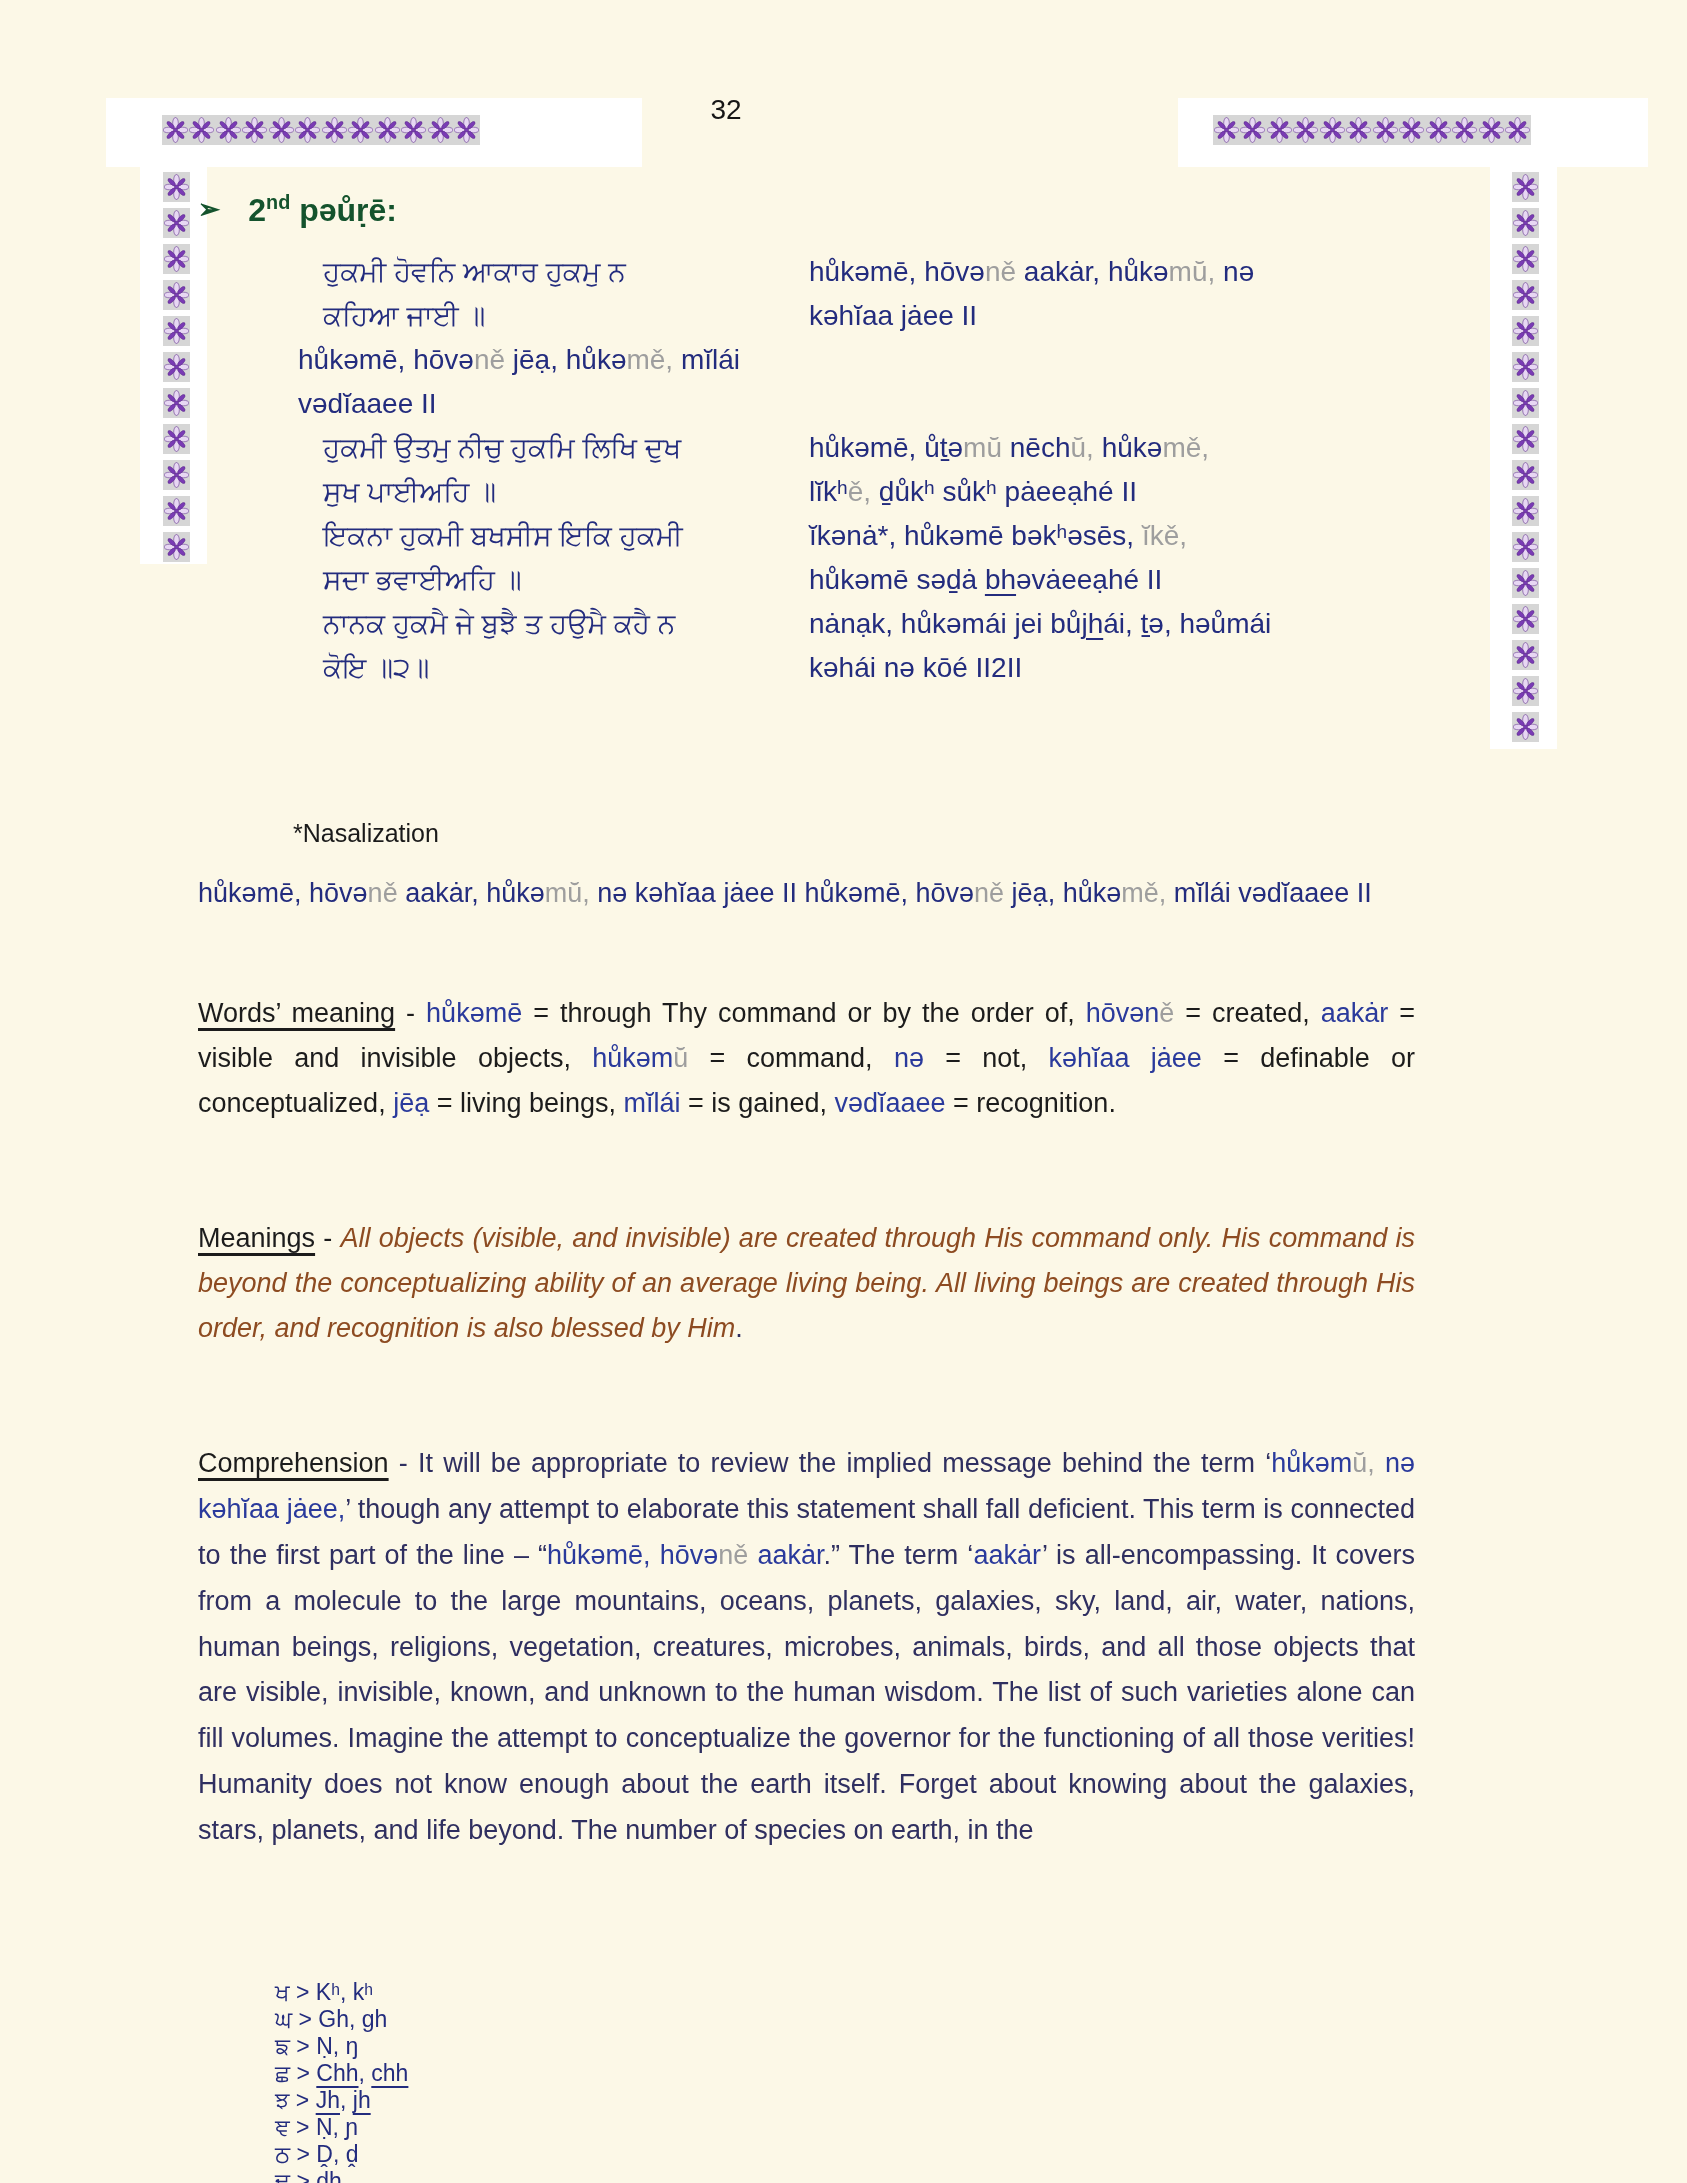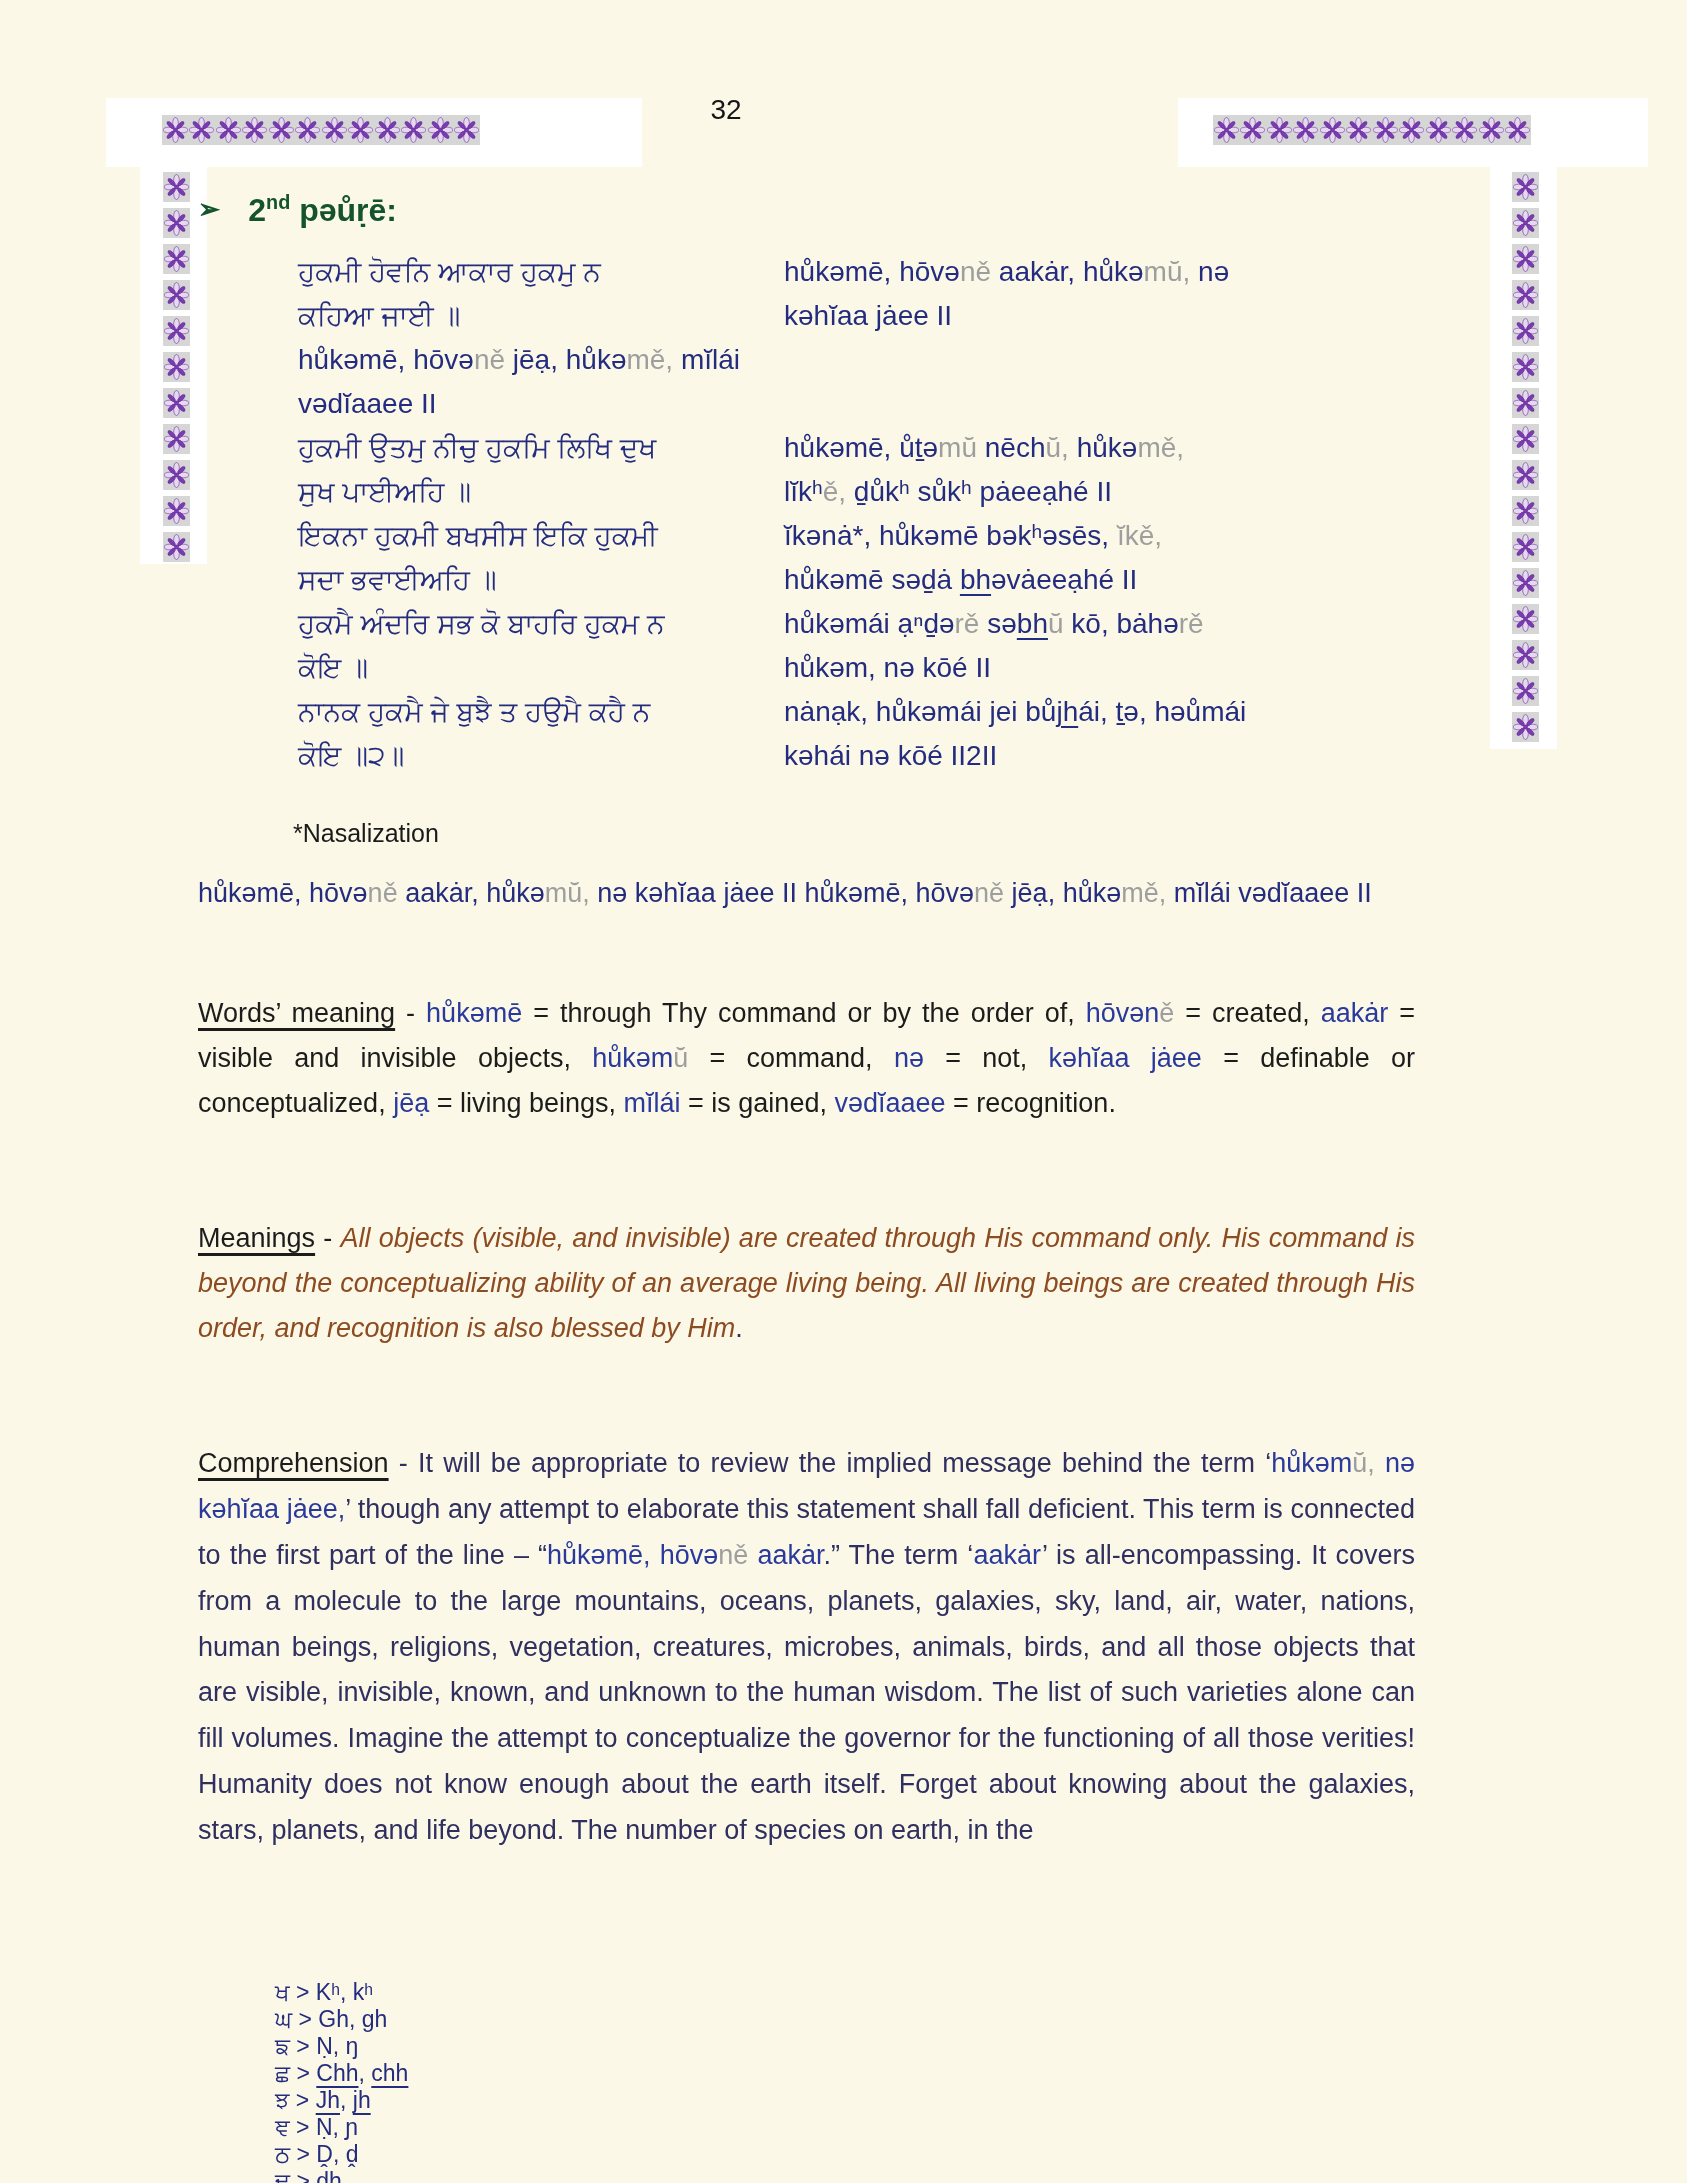--- a/index.html
+++ b/index.html
@@ -9,21 +9,21 @@
   .strip-h{position:absolute;display:flex;}
   .strip-v{position:absolute;display:flex;flex-direction:column;gap:6px;}
   .tile{width:26.5px;height:30px;background:#d6d6d6;display:flex;align-items:center;justify-content:center;flex:0 0 auto;}
   .page-num{position:absolute;top:94px;left:0;width:1452px;text-align:center;
             font-size:28px;color:#161616;}
   .heading{position:absolute;left:198px;top:191px;font-size:32px;color:#14532d;font-weight:bold;}
   .heading .bullet{font-size:26.5px;margin-right:28px;position:relative;top:-2.6px;}
   sup{font-size:0.62em;}
   .verse{position:absolute;left:298px;top:250px;width:1111px;}
   .v-row{display:flex;align-items:flex-start;}
-  .v-g{width:486px;font-size:28px;line-height:44px;color:#232c7e;}
+  .v-g{width:486px;font-size:28px;line-height:44px;color:#232c7e;margin-left:25px;}
   .v-r{width:595px;font-size:28px;line-height:44px;color:#232c7e;}
   .note{position:absolute;left:293px;top:819px;font-size:25px;color:#1a1a1a;}
   .para{position:absolute;left:198px;width:1217px;font-size:27px;line-height:1.66;text-align:justify;}
   .p-recap{top:872px;line-height:1.62;}
   .p-words{top:991px;color:#1c1c1c;}
   .p-mean{top:1216px;}
   .p-comp{top:1441px;line-height:1.70;}
   .keyblock{position:absolute;left:275px;top:1979px;width:1145px;font-size:23px;color:#232c7e;}
   .keyrow{display:flex;justify-content:space-between;margin-bottom:9.3px;flex-direction:column;}
   
@@ -734,24 +734,20 @@
       </div>
       <div class="v-row">
         <div class="v-g"><span>ਹੁਕਮੀ ਉਤਮੁ ਨੀਚੁ ਹੁਕਮਿ ਲਿਖਿ ਦੁਖ</span><br><span>ਸੁਖ ਪਾਈਅਹਿ ॥</span></div>
         <div class="v-r"><span class="c-n">hůkəmē, ůt̠ə</span><span class="c-g">mŭ</span><span class="c-n"> nēch</span><span class="c-g">ŭ,</span><span class="c-n"> hůkə</span><span class="c-g">mě,</span><br><span class="c-n">lĭkʰ</span><span class="c-g">ě,</span><span class="c-n"> d̠ůkʰ sůkʰ pȧeeạhé II</span></div>
       </div>
       <div class="v-row">
         <div class="v-g"><span>ਇਕਨਾ ਹੁਕਮੀ ਬਖਸੀਸ ਇਕਿ ਹੁਕਮੀ</span><br><span>ਸਦਾ ਭਵਾਈਅਹਿ ॥</span></div>
         <div class="v-r"><span class="c-n">ĭkənȧ*, hůkəmē bəkʰəsēs, </span><span class="c-g">ĭkě,</span><br><span class="c-n">hůkəmē səd̠ȧ </span><span class="c-n u-line">bh</span><span class="c-n">əvȧeeạhé II</span></div>
       </div>
       <div class="v-row">
-        <div class="v-g"><span>ਹੁਕਮੈ ਅੰਦਰਿ ਸਭ ਕੋ ਬਾਹਰਿ ਹੁਕਮ ਨ</span><br><span>ਕੋਇ ॥</span></div>
-        <div class="v-r"><span class="c-n">hůkəmái ạⁿd̠ə</span><span class="c-g">rě</span><span class="c-n"> sə</span><span class="c-n u-line">bh</span><span class="c-g">ŭ</span><span class="c-n"> kō, bȧhə</span><span class="c-g">rě</span><br><span class="c-n">hůkəm, nə kōé II</span></div>
-      </div>
-      <div class="v-row">
         <div class="v-g"><span>ਨਾਨਕ ਹੁਕਮੈ ਜੇ ਬੁਝੈ ਤ ਹਉਮੈ ਕਹੈ ਨ</span><br><span>ਕੋਇ ॥੨॥</span></div>
         <div class="v-r"><span class="c-n">nȧnạk, hůkəmái jei bů</span><span class="c-n u-line">jh</span><span class="c-n">ái, t̠ə, həůmái</span><br><span class="c-n">kəhái nə kōé II2II</span></div>
       </div>
     </div>
 
   <div class="note">*Nasalization</div>
 
   <div class="para p-recap" id="p-recap"><span class="c-n">hůkəmē, hōvə</span><span class="c-g">ně</span><span class="c-n"> aakȧr, hůkə</span><span class="c-g">mŭ,</span><span class="c-n"> nə kəhĭaa jȧee II hůkəmē, hōvə</span><span class="c-g">ně</span><span class="c-n"> jēạ, hůkə</span><span class="c-g">mě,</span><span class="c-n"> mĭlái vədĭaaee II</span></div>
   <div class="para p-words" id="p-words"><span class="c-b hdr">Words’ meaning</span><span class="c-b"> - </span><span class="c-t">hůkəmē</span><span class="c-b"> = through Thy command or by the order of, </span><span class="c-t">hōvən</span><span class="c-g">ě</span><span class="c-b"> = created, </span><span class="c-t">aakȧr</span><span class="c-b"> = visible and invisible objects, </span><span class="c-t">hůkəm</span><span class="c-g">ŭ</span><span class="c-b"> = command, </span><span class="c-t">nə</span><span class="c-b"> = not, </span><span class="c-t">kəhĭaa jȧee</span><span class="c-b"> = definable or conceptualized, </span><span class="c-t">jēạ</span><span class="c-b"> = living beings, </span><span class="c-t">mĭlái</span><span class="c-b"> = is gained, </span><span class="c-t">vədĭaaee</span><span class="c-b"> = recognition.</span></div>
   <div class="para p-mean" id="p-mean"><span class="c-b hdr">Meanings</span><span class="c-b"> - </span><span class="c-br">All objects (visible, and invisible) are created through His command only. His command is beyond the conceptualizing ability of an average living being. All living beings are created through His order, and recognition is also blessed by Him</span><span class="c-bd">.</span></div>

